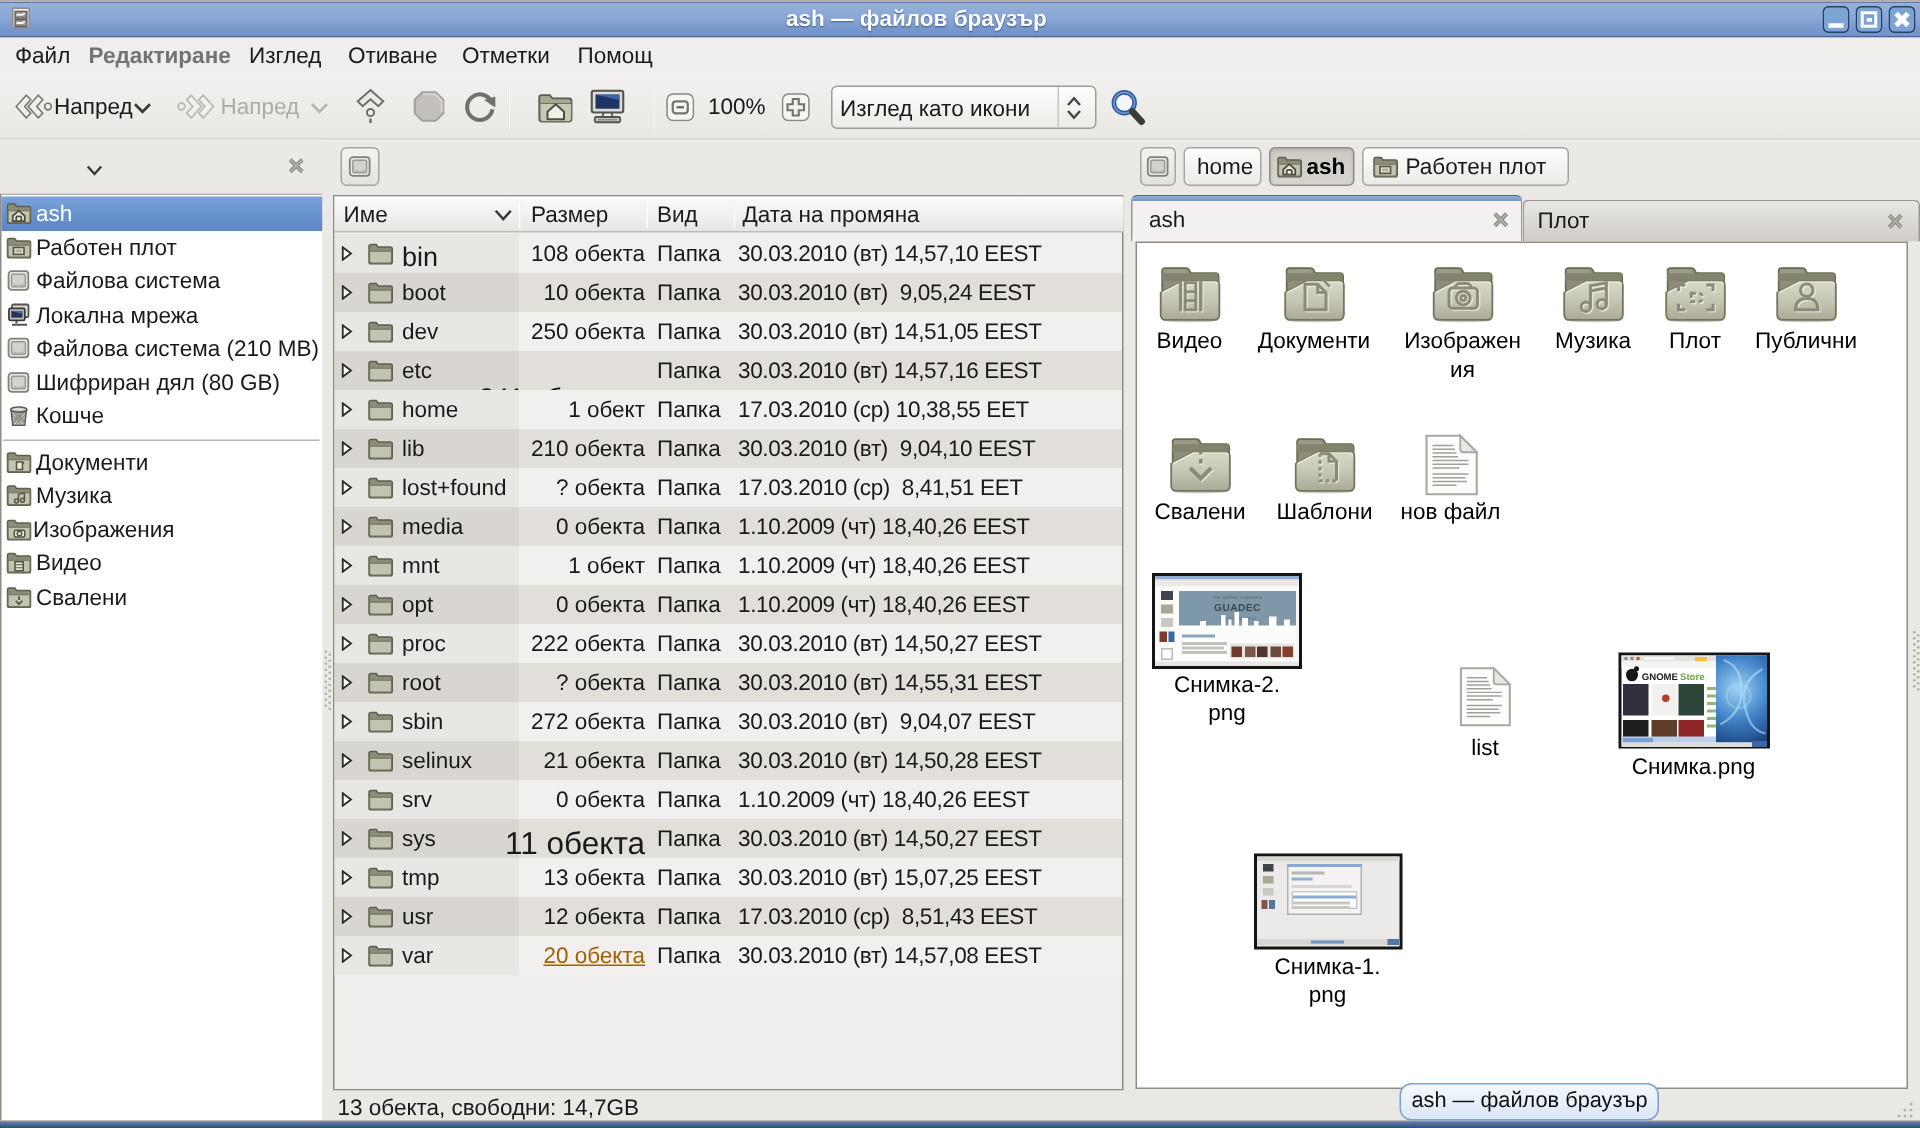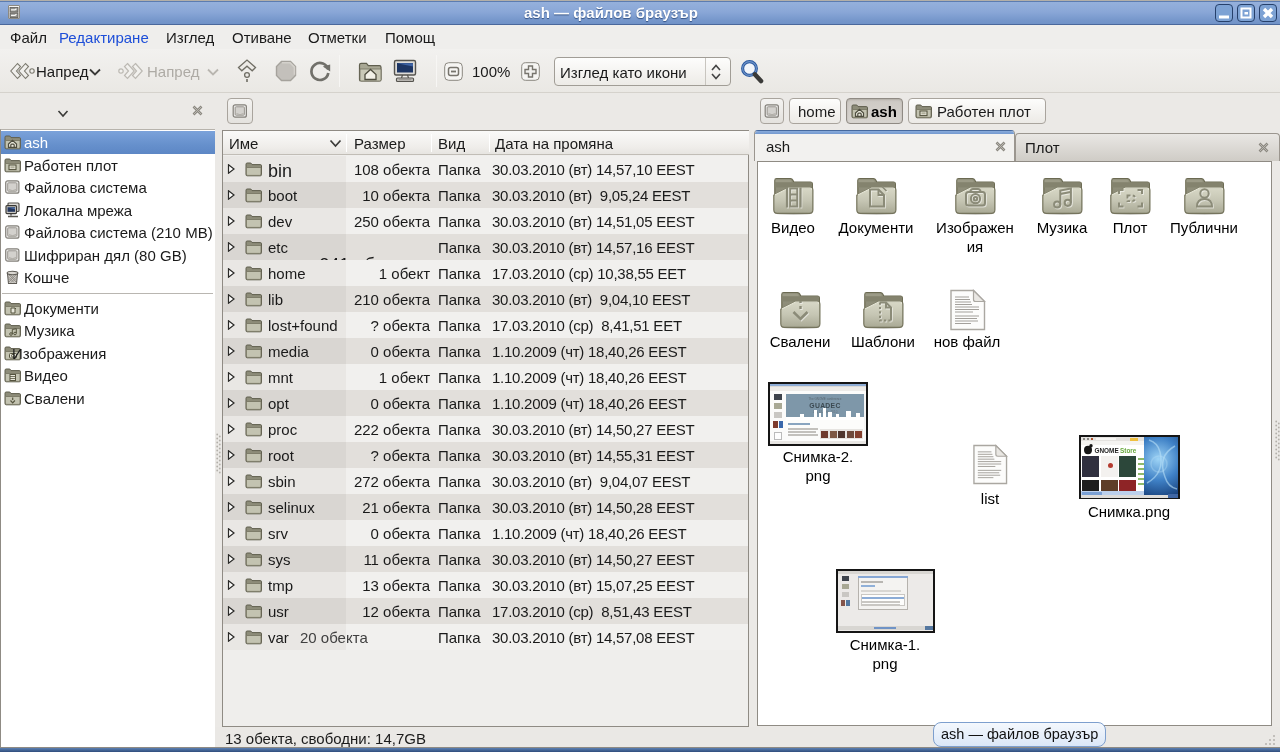--- a/index.html
+++ b/index.html
@@ -282,21 +282,21 @@
     <use href="#wmin"></use>
   </svg>
 <svg style="position:absolute;left:1237px;top:4px;" width="18" height="18">
     <use href="#wmax"></use>
   </svg>
 <svg style="position:absolute;left:1259px;top:4px;" width="18" height="18">
     <use href="#wclose"></use>
   </svg>
 <div style="position:absolute;left:0px;top:25px;width:1280px;height:24px;background:#efeeec;"></div>
 <div style="position:absolute;left:10px;top:29px;font-size:15px;color:#1a1a1a;font-weight:normal;white-space:nowrap;">Файл</div>
-<div style="position:absolute;left:59px;top:29px;font-size:15px;color:#1d4ed8;font-weight:normal;white-space:nowrap;">Редактиране</div>
+<div style="position:absolute;left:59px;top:29px;font-size:15px;color:#737373;font-weight:bold;white-space:nowrap;">Редактиране</div>
 <div style="position:absolute;left:166px;top:29px;font-size:15px;color:#1a1a1a;font-weight:normal;white-space:nowrap;">Изглед</div>
 <div style="position:absolute;left:232px;top:29px;font-size:15px;color:#1a1a1a;font-weight:normal;white-space:nowrap;">Отиване</div>
 <div style="position:absolute;left:308px;top:29px;font-size:15px;color:#1a1a1a;font-weight:normal;white-space:nowrap;">Отметки</div>
 <div style="position:absolute;left:385px;top:29px;font-size:15px;color:#1a1a1a;font-weight:normal;white-space:nowrap;">Помощ</div>
 <div style="position:absolute;left:0px;top:49px;width:1280px;height:44px;background:linear-gradient(#f2f1ef,#eae8e4);border-bottom:1px solid #d5d2cc;"></div>
 <svg style="position:absolute;left:9px;top:60px;" width="26" height="22">
     <use href="#iback"></use>
   </svg>
 <div style="position:absolute;left:36px;top:63px;font-size:15px;color:#1a1a1a;font-weight:normal;white-space:nowrap;">Напред</div>
 <svg style="position:absolute;left:88px;top:67px" width="14" height="10">
@@ -395,21 +395,21 @@
     </g>
   </svg>
 <div style="position:absolute;left:24px;top:322.0px;font-size:15px;color:#1a1a1a;font-weight:normal;white-space:nowrap;">Музика</div>
 <svg style="position:absolute;left:4px;top:344.5px" width="17" height="16">
     <use href="#fsm"></use>
     <g fill="#e9e8dc" stroke="#55543f" stroke-width="1">
       <rect x="5.5" y="8.5" width="7" height="4.5" rx="1"></rect>
       <circle cx="9" cy="10.7" r="1.5"></circle>
     </g>
   </svg>
-<div style="position:absolute;left:12px;top:344.5px;font-size:15px;color:#1a1a1a;font-weight:normal;white-space:nowrap;">Изображения</div>
+<div style="position:absolute;left:22px;top:344.5px;font-size:15px;color:#1a1a1a;font-weight:normal;white-space:nowrap;">Изображения</div>
 <svg style="position:absolute;left:4px;top:367.0px" width="17" height="16">
     <use href="#fsm"></use>
     <g fill="#e9e8dc" stroke="#55543f" stroke-width="1">
       <rect x="6" y="7.5" width="5.5" height="6"></rect>
       <path d="M6,9.5 h5.5 M6,11.5 h5.5" stroke-width="0.8"></path>
     </g>
   </svg>
 <div style="position:absolute;left:24px;top:367.0px;font-size:15px;color:#1a1a1a;font-weight:normal;white-space:nowrap;">Видео</div>
 <svg style="position:absolute;left:4px;top:389.5px" width="17" height="16">
     <use href="#fsm"></use>
@@ -642,21 +642,21 @@
 <div style="position:absolute;left:492px;top:524.5px;font-size:15px;color:#1a1a1a;font-weight:normal;white-space:nowrap;letter-spacing:-0.25px;">1.10.2009 (чт) 18,40,26 EEST</div>
 <div style="position:absolute;left:223px;top:545.5px;width:123px;height:26px;background:#d9d6d2;"></div>
 <div style="position:absolute;left:346px;top:545.5px;width:402px;height:26px;background:#e2dfdb;"></div>
 <svg style="position:absolute;left:226px;top:553.5px;" width="10" height="10">
     <use href="#expander"></use>
   </svg>
 <svg style="position:absolute;left:245px;top:550.5px;" width="17" height="16">
     <use href="#fsm"></use>
   </svg>
 <div style="position:absolute;left:268px;top:550.5px;font-size:15px;color:#1a1a1a;font-weight:normal;white-space:nowrap;">sys</div>
-<div style="position:absolute;left:300px;top:550.5px;width:130px;font-size:15px;color:#1a1a1a;text-align:right;white-space:nowrap;">11 обекта</div>
+<div style="position:absolute;left:300px;top:550.5px;width:130px;font-size:21px;color:#1a1a1a;text-align:right;white-space:nowrap;">11 обекта</div>
 <div style="position:absolute;left:438px;top:550.5px;font-size:15px;color:#1a1a1a;font-weight:normal;white-space:nowrap;">Папка</div>
 <div style="position:absolute;left:492px;top:550.5px;font-size:15px;color:#1a1a1a;font-weight:normal;white-space:nowrap;letter-spacing:-0.25px;">30.03.2010 (вт) 14,50,27 EEST</div>
 <div style="position:absolute;left:223px;top:571.5px;width:123px;height:26px;background:#e9e7e4;"></div>
 <div style="position:absolute;left:346px;top:571.5px;width:402px;height:26px;background:#f1f0ee;"></div>
 <svg style="position:absolute;left:226px;top:579.5px;" width="10" height="10">
     <use href="#expander"></use>
   </svg>
 <svg style="position:absolute;left:245px;top:576.5px;" width="17" height="16">
     <use href="#fsm"></use>
   </svg>
@@ -678,21 +678,21 @@
 <div style="position:absolute;left:492px;top:602.5px;font-size:15px;color:#1a1a1a;font-weight:normal;white-space:nowrap;letter-spacing:-0.25px;">17.03.2010 (ср)&nbsp; 8,51,43 EEST</div>
 <div style="position:absolute;left:223px;top:623.5px;width:123px;height:26px;background:#e9e7e4;"></div>
 <div style="position:absolute;left:346px;top:623.5px;width:402px;height:26px;background:#f1f0ee;"></div>
 <svg style="position:absolute;left:226px;top:631.5px;" width="10" height="10">
     <use href="#expander"></use>
   </svg>
 <svg style="position:absolute;left:245px;top:628.5px;" width="17" height="16">
     <use href="#fsm"></use>
   </svg>
 <div style="position:absolute;left:268px;top:628.5px;font-size:15px;color:#1a1a1a;font-weight:normal;white-space:nowrap;">var</div>
-<div style="position:absolute;left:300px;top:628.5px;width:130px;font-size:15px;color:#404040;text-align:left;white-space:nowrap;">20 обекта</div>
+<div style="position:absolute;left:300px;top:628.5px;width:130px;font-size:15px;color:#a16207;text-align:right;white-space:nowrap;text-decoration:underline;">20 обекта</div>
 <div style="position:absolute;left:438px;top:628.5px;font-size:15px;color:#1a1a1a;font-weight:normal;white-space:nowrap;">Папка</div>
 <div style="position:absolute;left:492px;top:628.5px;font-size:15px;color:#1a1a1a;font-weight:normal;white-space:nowrap;letter-spacing:-0.25px;">30.03.2010 (вт) 14,57,08 EEST</div>
 <div style="position:absolute;left:760px;top:98px;width:24px;height:26px;background:linear-gradient(#f4f3f1,#e4e2de);border:1px solid #a9a49d;border-radius:4px;"></div>
 <svg style="position:absolute;left:764px;top:103px;" width="16" height="16">
     <use href="#drive"></use>
   </svg>
 <div style="position:absolute;left:789px;top:98px;width:52px;height:26px;background:linear-gradient(#fdfdfc,#eceae6);border:1px solid #a9a49d;border-radius:4px;"></div>
 <div style="position:absolute;left:798px;top:103px;font-size:15px;color:#1a1a1a;font-weight:normal;white-space:nowrap;">home</div>
 <div style="position:absolute;left:846px;top:98px;width:57px;height:26px;background:linear-gradient(#cdc9c3,#d8d5d0);border:1px solid #8f8a83;border-radius:4px;box-shadow:inset 0 1px 2px #b1ada6;"></div>
 <svg style="position:absolute;left:851px;top:103px;" width="17" height="16">

